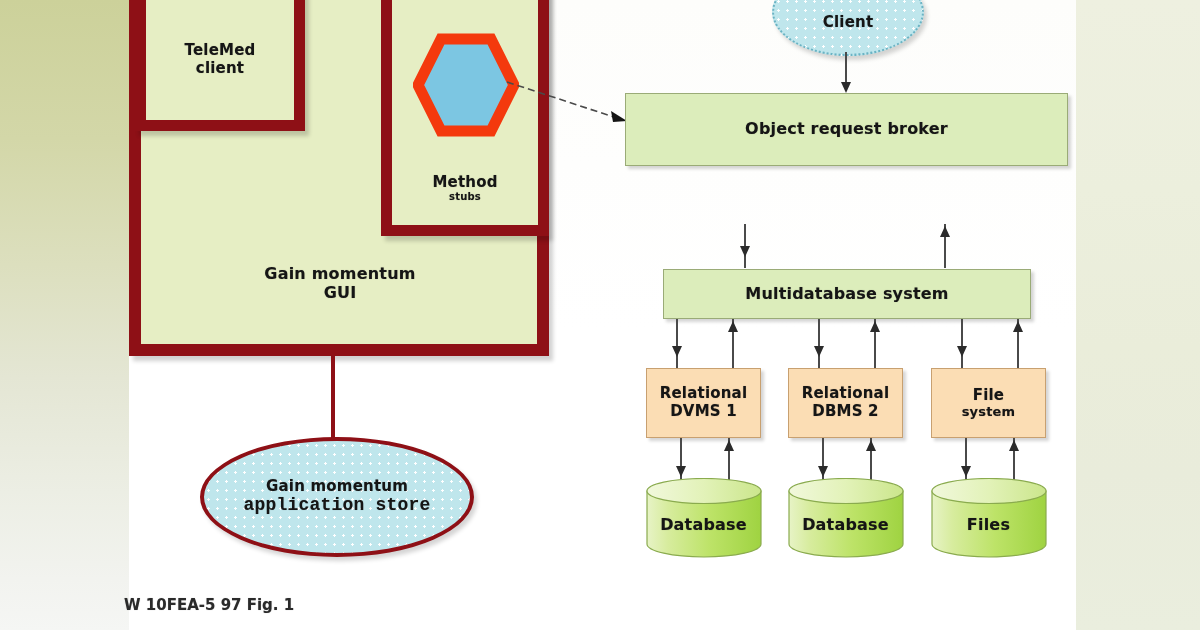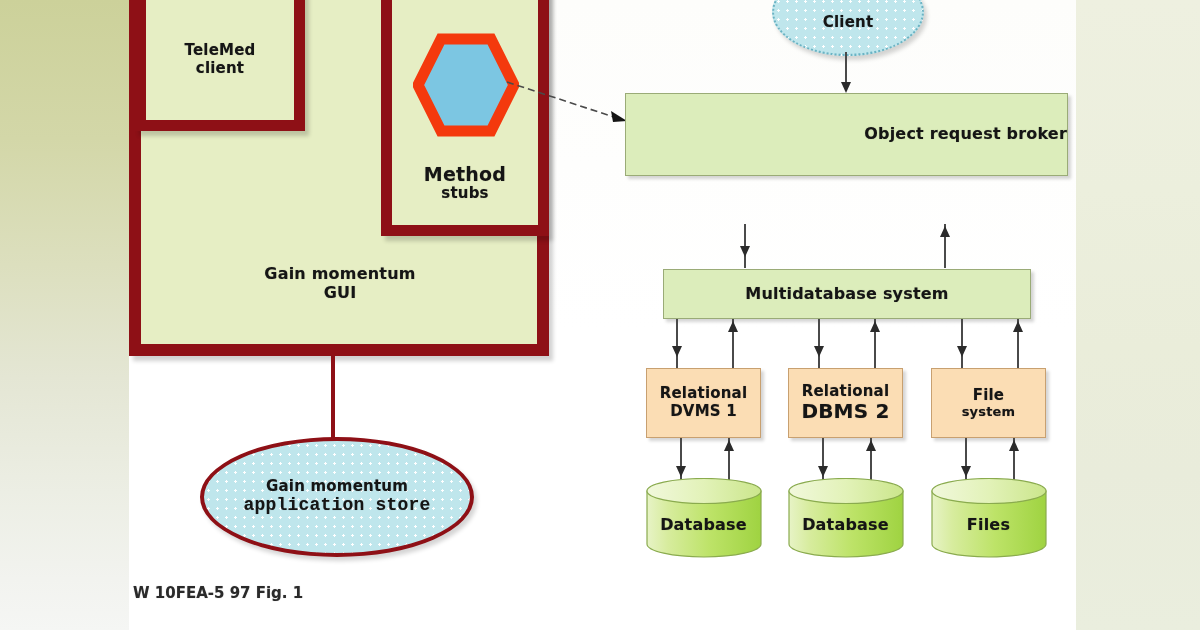--- a/index.html
+++ b/index.html
@@ -105,22 +105,22 @@
     <div class="lbl" style="font-size:16px;">Gain momentum</div>
     <div class="lbl" style="font-size:16px;">GUI</div>
   </div>
 
   <div class="box redframe redframe-thin" style="left:135px;top:-11px;width:170px;height:142px;flex-direction:column;">
     <div class="lbl" style="font-size:15px;text-align:center;">TeleMed</div>
     <div class="lbl" style="font-size:15px;">client</div>
   </div>
 
   <div class="box redframe redframe-thin" style="left:381px;top:-11px;width:168px;height:247px;flex-direction:column;justify-content:flex-end;padding-bottom:22px;">
-    <div class="lbl" style="font-size:19px;">Method</div>
-    <div class="lbl" style="font-size:15px;">stubs</div>
+    <div class="lbl" style="font-size:15px;">Method</div>
+    <div class="lbl" style="font-size:10px;">stubs</div>
   </div>
 
   <div class="hexwrap" style="left:413px;top:33px;width:106px;height:104px;">
     <svg width="106" height="104" viewBox="0 0 106 104">
       <polygon points="28,6 78,6 101,52 78,98 28,98 5,52" fill="#7cc6e2" stroke="#f4390d" stroke-width="11" stroke-linejoin="miter"></polygon>
     </svg>
   </div>
 
   <div style="position:absolute;left:505px;top:78px;width:128px;height:54px;">
     <svg width="128" height="54" viewBox="0 0 128 54">
@@ -136,21 +136,21 @@
     <div class="lbl" style="font-size:18px;font-family:Liberation Mono, monospace;">application store</div>
   </div>
 
   <div class="ellipse ellipse-blue" style="left:772px;top:-32px;width:148px;height:84px;">
     <div class="lbl" style="font-size:15px;padding-top:22px;">Client</div>
   </div>
 
   <div class="vline" style="left:845px;top:52px;height:34px;"></div>
   <div class="arrowhead-down" style="left:841px;top:82px;"></div>
 
-  <div class="box greenbox" style="left:625px;top:93px;width:443px;height:83px;justify-content:flex-end;">
+  <div class="box greenbox" style="left:625px;top:93px;width:443px;height:73px;">
     <div class="lbl" style="font-size:16px;">Object request broker</div>
   </div>
 
 
   <div class="vline" style="left:744px;top:224px;height:44px;"></div>
   <div class="arrowhead-down" style="left:740px;top:246px;"></div>
   <div class="vline" style="left:944px;top:224px;height:44px;"></div>
   <div class="arrowhead-up" style="left:940px;top:226px;"></div>
 
   <div class="box greenbox" style="left:663px;top:269px;width:368px;height:50px;">
@@ -189,21 +189,21 @@
            <ellipse cx="59" cy="13" rx="57" ry="12.5" fill="url(#ctop0)" stroke="#8aab4e" stroke-width="1.2"></ellipse>
          </svg>
          <div style="position: absolute; left: 0px; top: 38px; width: 118px; text-align: center; font-size: 16px;" class="lbl">Database</div>
        </div>
       <div class="vline" style="left:817.5px;top:319px;height:50px;"></div>
        <div class="arrowhead-down" style="left:813.5px;top:346px;"></div>
        <div class="vline" style="left:873.5px;top:319px;height:50px;"></div>
        <div class="arrowhead-up" style="left:869.5px;top:321px;"></div>
       <div class="box peachbox" style="left:788px;top:368px;width:115px;height:70px;flex-direction:column;">
          <div class="lbl" style="font-size:15px;">Relational</div>
-         <div class="lbl" style="font-size:20px;">DBMS 2</div>
+         <div class="lbl" style="font-size:15px;">DBMS 2</div>
        </div>
       <div class="vline" style="left:821.5px;top:438px;height:48px;"></div>
        <div class="arrowhead-down" style="left:817.5px;top:466px;"></div>
        <div class="vline" style="left:869.5px;top:438px;height:48px;"></div>
        <div class="arrowhead-up" style="left:865.5px;top:440px;"></div>
       <div class="cyl" style="left:786.5px;top:478px;width:118px;height:80px;">
          <svg width="118" height="80" viewBox="0 0 118 80">
            <defs>
              <linearGradient id="cg1" x1="0" y1="0" x2="1" y2="0">
                <stop offset="0%" stop-color="#e7f3c6"></stop>
@@ -249,15 +249,15 @@
                <stop offset="100%" stop-color="#cbe68c"></stop>
              </linearGradient>
            </defs>
            <path d="M2,13 L2,66 A57,13 0 0 0 116,66 L116,13 Z" fill="url(#cg2)" stroke="#8aab4e" stroke-width="1.2"></path>
            <ellipse cx="59" cy="13" rx="57" ry="12.5" fill="url(#ctop2)" stroke="#8aab4e" stroke-width="1.2"></ellipse>
          </svg>
          <div style="position: absolute; left: 0px; top: 38px; width: 118px; text-align: center; font-size: 16px;" class="lbl">Files</div>
        </div>
     </div>
 
-  <div class="caption" style="left:124px;top:584px;margin-left:9px;">W 10FEA-5 97 Fig. 1</div>
+  <div class="caption" style="left:124px;top:596px;">W 10FEA-5 97 Fig. 1</div>
 
 </div>
 
 </body></html>

